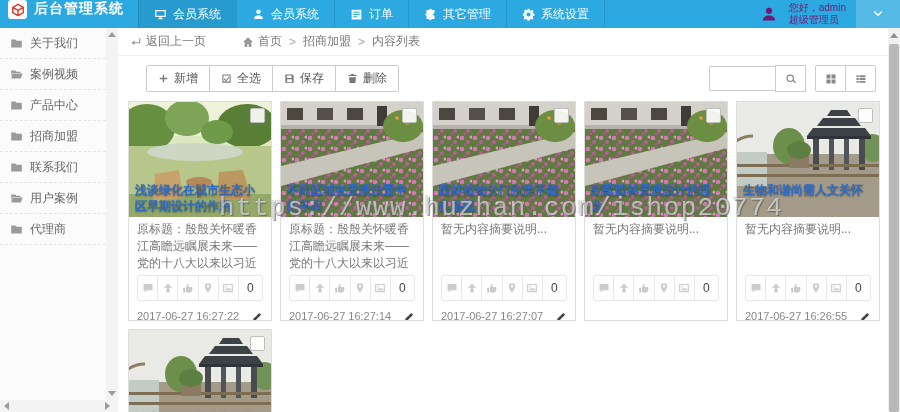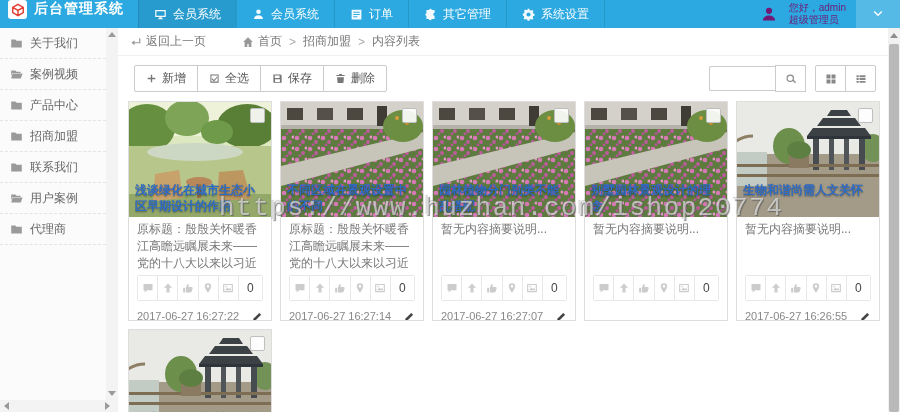--- a/index.html
+++ b/index.html
@@ -49,21 +49,21 @@
   .breadcrumb svg{width:12px;height:12px;color:#999;margin-right:4px;}
   .back{display:flex;align-items:center;margin-right:36px;color:#777;cursor:pointer;text-decoration:none;}
   .crumb{display:flex;align-items:center;color:#777;cursor:pointer;text-decoration:none;}
   .sep{margin:0 7px;color:#aaa;}
   .current{cursor:default;}
 
   .toolbar{display:flex;align-items:center;padding:9px 12px 8px;}
   .btn-group{display:flex;}
   .btn{display:inline-flex;align-items:center;gap:5px;height:27px;padding:0 11px;background:#fff;border:1px solid #ccc;
        color:#555;font-size:12px;cursor:pointer;margin-left:-1px;font-family:inherit;}
-  .btn:first-child{margin-left:4px;border-radius:2px 0 0 2px;}
+  .btn:first-child{margin-left:16px;border-radius:2px 0 0 2px;}
   .btn:last-child{border-radius:0 2px 2px 0;}
   .btn svg{width:11px;height:11px;color:#777;}
   .toolbar-right{margin-left:auto;display:flex;align-items:center;}
   .search-input{width:58px;height:23px;border:1px solid #ccc;border-right:none;border-radius:2px 0 0 2px;outline:none;padding:0 4px;font-family:inherit;}
   .tbtn{height:27px;width:31px;background:#fff;border:1px solid #ccc;display:inline-flex;align-items:center;justify-content:center;
         color:#888;cursor:pointer;margin-left:-1px;}
   .tbtn svg{width:12px;height:12px;}
   .view-group{margin-left:9px;display:flex;}
   .view-group .tbtn:first-child{border-radius:2px 0 0 2px;margin-left:0;}
   .view-group .tbtn:last-child{border-radius:0 2px 2px 0;}

